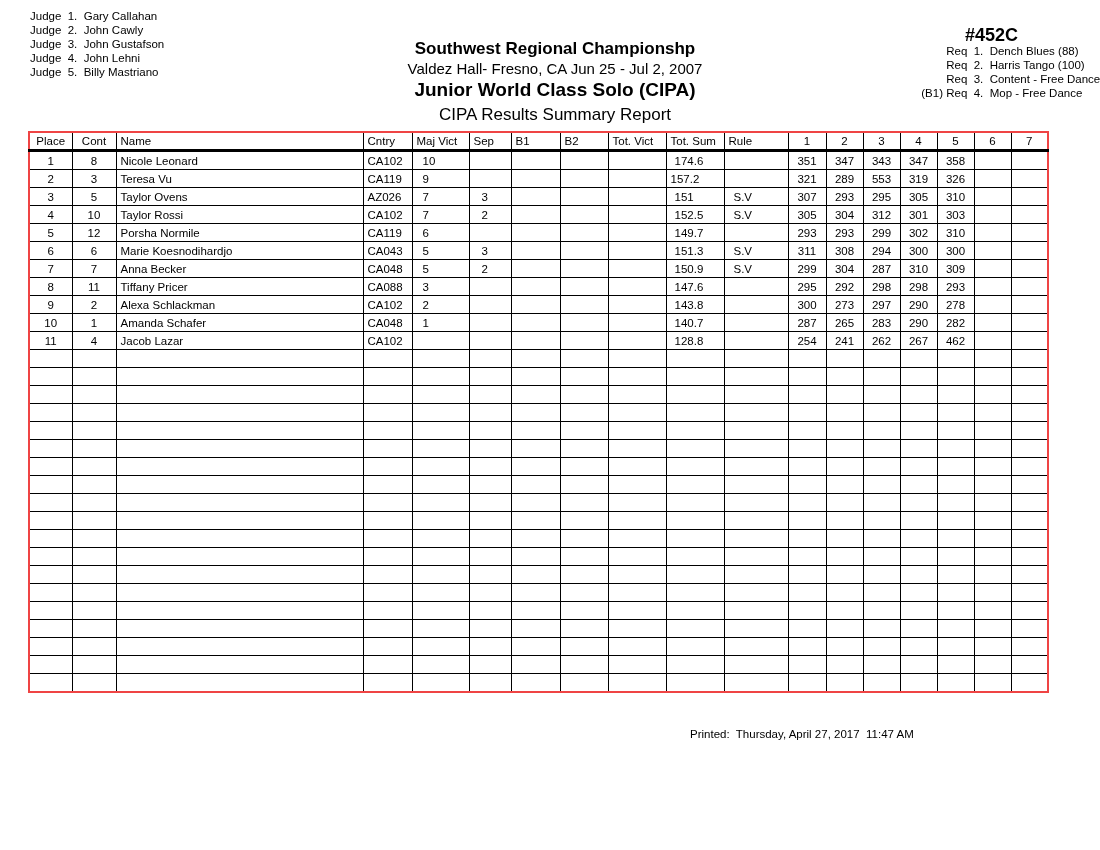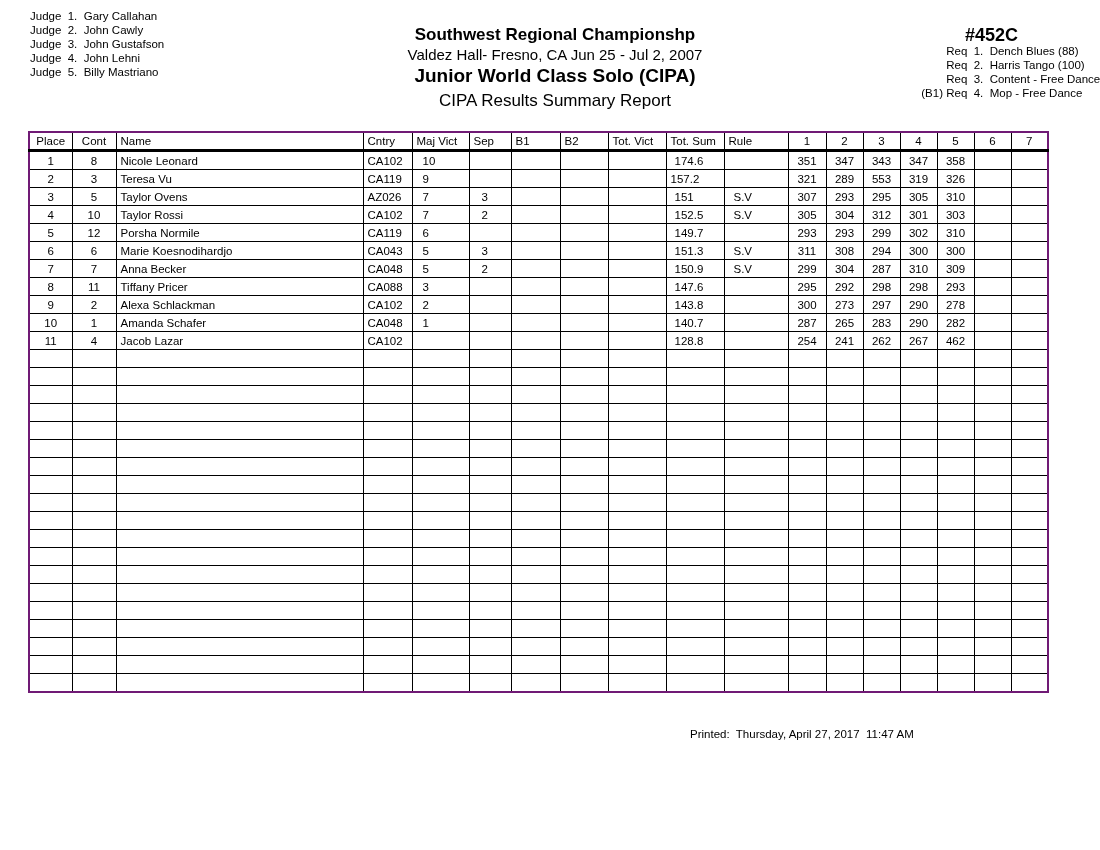--- a/index.html
+++ b/index.html
@@ -1,33 +1,33 @@
 <!DOCTYPE html>
 <html><head>
 <meta charset="utf-8">
 <style>
   html, body { margin:0; padding:0; background:#ffffff; }
   body { width:1100px; height:850px; position:relative; overflow:hidden;
          font-family:"Liberation Sans", sans-serif; color:#000; }
   .judges { position:absolute; left:30px; top:9px; font-size:11.5px; line-height:14px; }
   .judges div { white-space:pre; }
-  .center { position:absolute; left:370px; width:370px; text-align:center; }
+  .center { position:absolute; left:370px; width:370px; text-align:center;margin-top:14px; }
   .title1 { top:25px; font-size:17px; font-weight:bold; }
   .title2 { top:46px; font-size:15px; }
   .title3 { top:65px; font-size:19px; font-weight:bold; }
   .title4 { top:91px; font-size:17px; }
   .code { position:absolute; left:965px; top:25px; font-size:18px; font-weight:bold; }
   .reqs { position:absolute; left:912px; top:44px; font-size:11.5px; line-height:14px; }
   .reqs div { white-space:pre; }
   .reqs .pfx { display:inline-block; width:31px; text-align:right; }
   table.grid { position:absolute; left:28px; top:131px; border-collapse:collapse; table-layout:fixed; font-size:11.5px; }
   table.grid td, table.grid th { border:1.5px solid #000; height:17px; padding:0 4px; white-space:nowrap; overflow:hidden; font-weight:normal; text-align:left; }
   table.grid thead th { border-bottom:3px solid #000; height:16px; }
   table.grid th.c, table.grid td.c { text-align:center; }
-  table.grid { border:2px solid #701a75; }
+  table.grid { border:2px solid #ef4444; }
   .footer { position:absolute; left:690px; top:728px; font-size:11.5px; white-space:pre; }
 </style>
 </head>
 <body>
 
 <div class="judges">
   <div>Judge  1.  Gary Callahan</div>
   <div>Judge  2.  John Cawly</div>
   <div>Judge  3.  John Gustafson</div>
   <div>Judge  4.  John Lehni</div>

